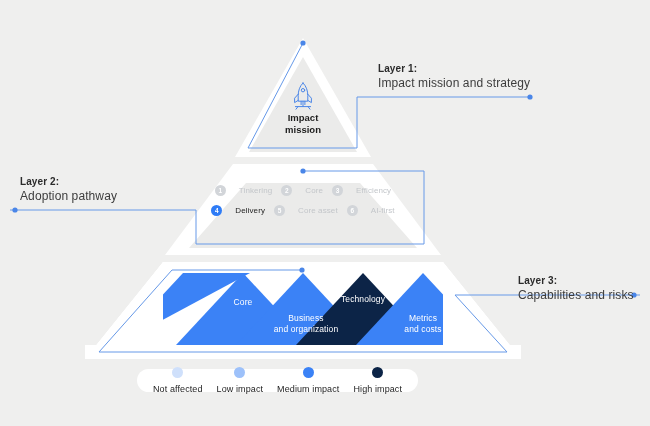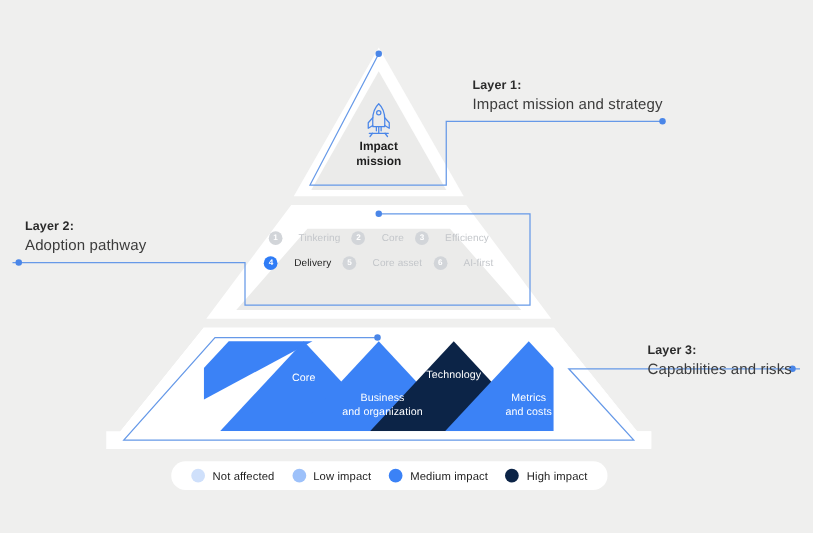--- a/index.html
+++ b/index.html
@@ -52,21 +52,21 @@
     font-size:8.5px;line-height:10.5px;letter-spacing:0.1px;
   }
 
   
   #legend{
     position:absolute;left:137px;top:369px;
     height:23px;border-radius:12px;background:#ffffff;
     display:flex;align-items:center;gap:14px;
     padding:0 16px;box-sizing:border-box;
   }
-  .leg-item{display:flex;align-items:center;gap:6px;}
+  .leg-item{display:flex;align-items:center;gap:6px;flex-direction:column;}
   .leg-dot{width:11px;height:11px;border-radius:50%;flex:0 0 auto;}
   .leg-text{font-size:9px;color:#1d1d1d;white-space:nowrap;letter-spacing:0.1px;}
 </style>
 </head>
 <body>
 
 <div id="stage">
 
   <svg id="diagram" viewBox="0 0 650 426">
 

